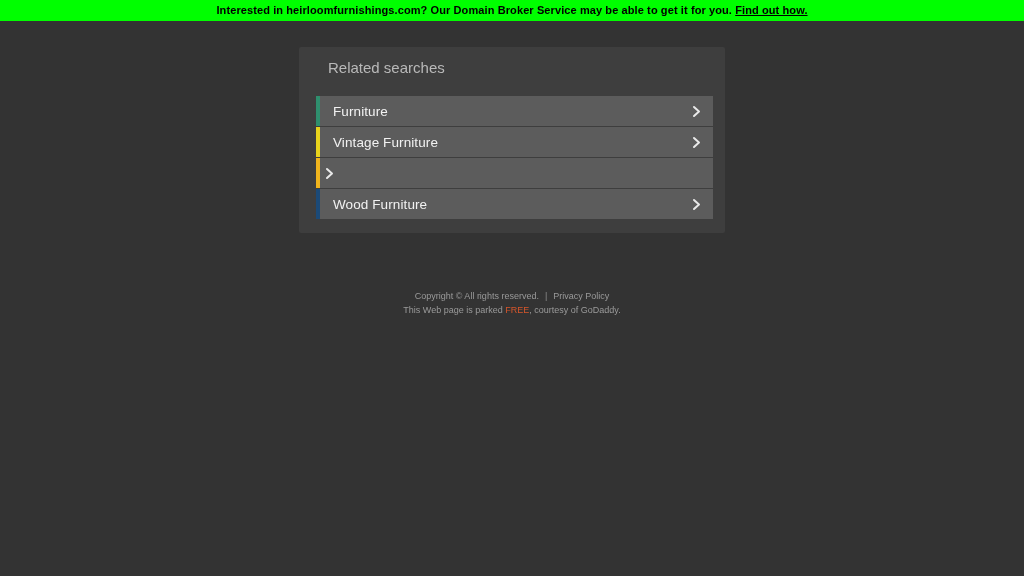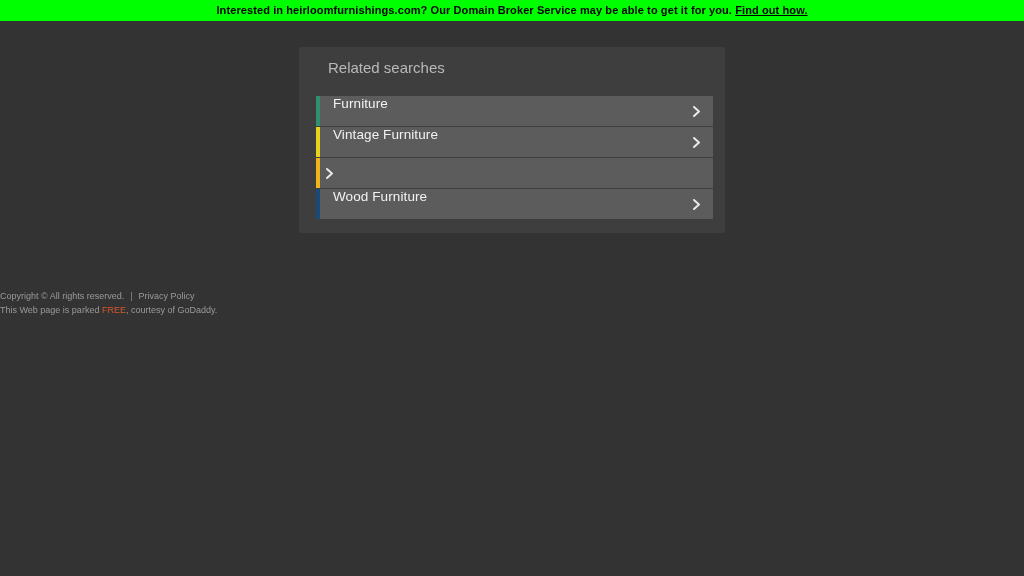--- a/index.html
+++ b/index.html
@@ -64,20 +64,21 @@
 
   .results {
     display: flex;
     flex-direction: column;
     gap: 1px;
   }
 
   .result-row {
     position: relative;
     display: flex;
+    align-items: center;
     height: 30px;
     background: #5c5c5c;
     margin-left: 5px;
     cursor: pointer;
   }
 
   .accent {
     position: absolute;
     left: 0;
     top: 0;
@@ -104,21 +105,21 @@
   .chevron svg {
     display: block;
   }
 
   
   .footer {
     position: absolute;
     left: 0;
     top: 268px;
     width: 1024px;
-    text-align: left;
+    text-align: center;
     color: #9a9a9a;
     font-size: 9px;
     line-height: 14px;
   }
   .footer-line {
     margin: 0;
   }
   .footer a {
     color: #9a9a9a;
     text-decoration: none;

